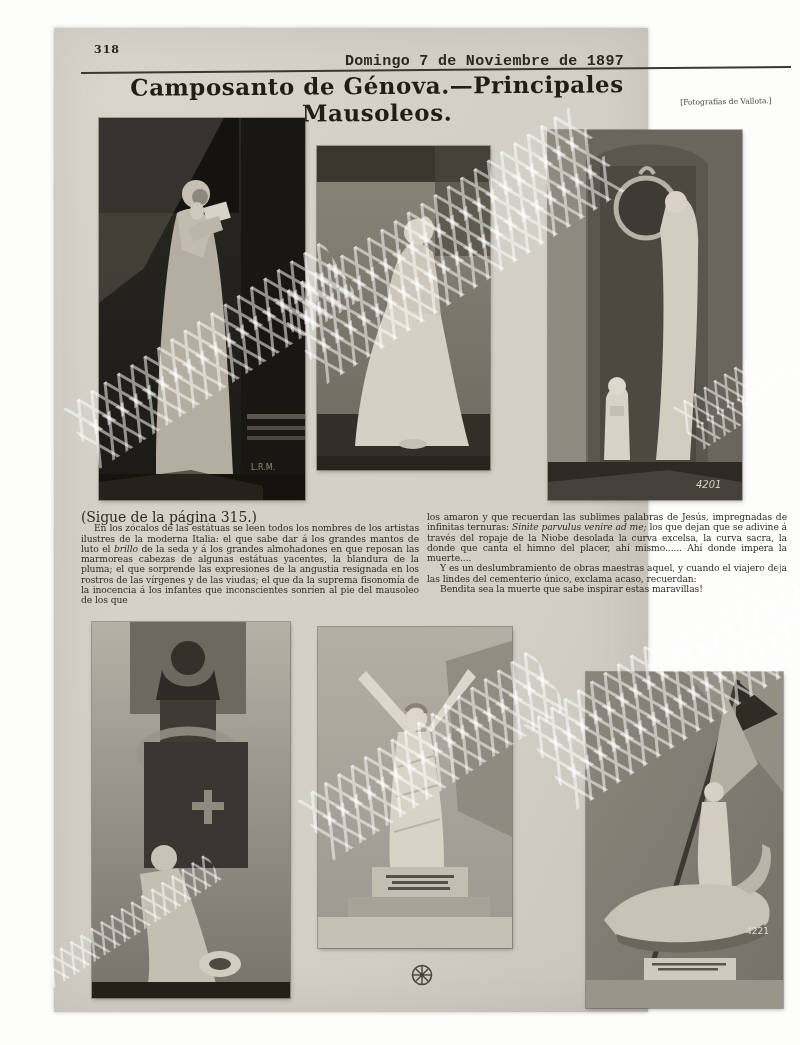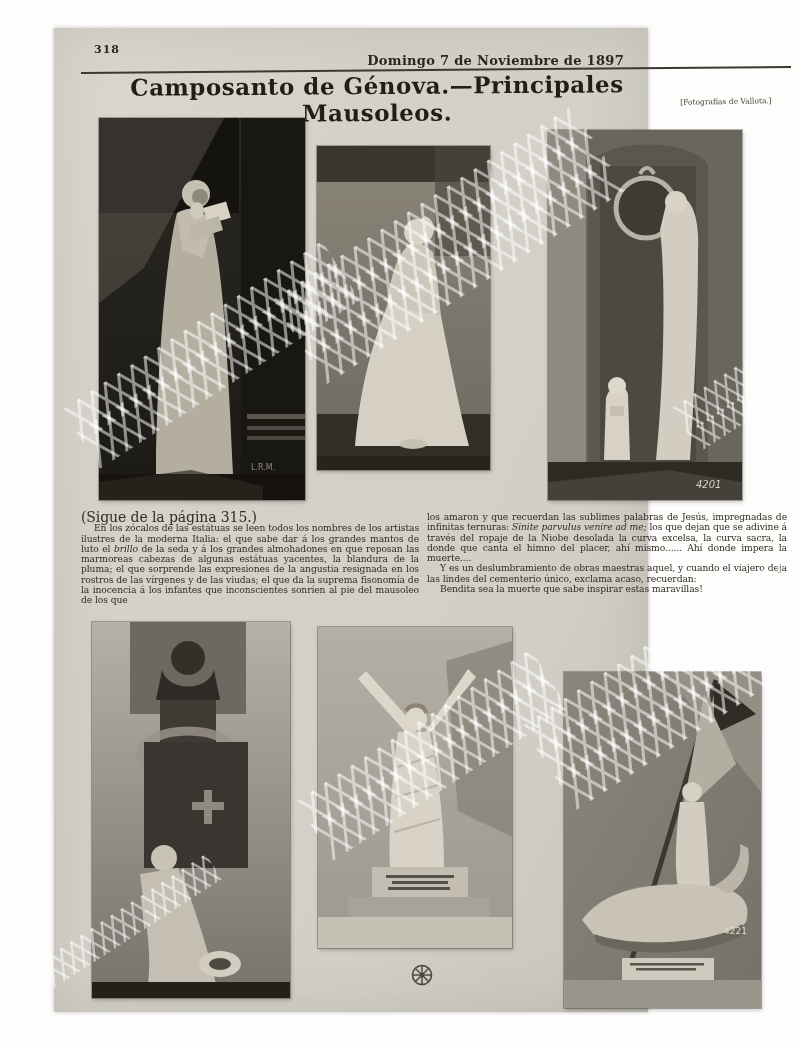--- a/index.html
+++ b/index.html
@@ -13,21 +13,21 @@
   
   #page{
     position:absolute;left:30px;top:28px;width:594px;height:984px;
     background:linear-gradient(115deg,#dad7cf 0%,#d4d1c9 35%,#d2cfc7 70%,#c8c5bd 100%);
     box-shadow:0 0 4px rgba(0,0,0,.25), inset 0 0 60px rgba(120,112,95,.18);
     margin-left:24px;
   }
   .hdr-rule{position:absolute;left:27px;top:41px;width:710px;height:2px;background:#3c372f;transform:rotate(-.5deg);}
   .pagenum{position:absolute;left:40px;top:15px;font-size:11px;font-weight:bold;letter-spacing:1px;}
   .masthead{position:absolute;left:0;top:24px;width:100%;text-align:center;font-size:10.5px;font-weight:bold;letter-spacing:1.5px;}
-  .dateline{position:absolute;right:24px;top:25px;font-size:13px;font-weight:bold;letter-spacing:.3px;}
+  .dateline{position:absolute;right:24px;top:25px;font-size:15px;font-weight:bold;letter-spacing:.3px;font-family:Liberation Mono, monospace;}
   .main-title{
     position:absolute;left:0;top:44px;width:100%;text-align:center;
     transform:translateX(26px) rotate(-.4deg);
     font-size:23px;font-weight:bold;letter-spacing:.5px;color:#221d17;
     font-family:"DejaVu Serif","Liberation Serif",serif;
   }
   .credit{position:absolute;left:602px;top:69px;width:140px;text-align:center;font-size:7.5px;color:#4a453c;transform:rotate(-1deg);}
   
   .photo{position:absolute;box-shadow:0 0 0 1px rgba(60,55,45,.35),1px 2px 4px rgba(0,0,0,.25);}
   .photo svg{display:block;}
@@ -201,21 +201,21 @@
         <g stroke="#4a463e" stroke-width="1.4">
           <line x1="11" y1="2" x2="11" y2="20"></line>
             <line x1="2" y1="11" x2="20" y2="11"></line>
           <line x1="4.5" y1="4.5" x2="17.5" y2="17.5"></line>
             <line x1="17.5" y1="4.5" x2="4.5" y2="17.5"></line>
         </g>
         <circle cx="11" cy="11" r="2.2" fill="#4a463e"></circle>
       </svg>
     </div>
 
-    <div class="photo" style="left:510px;top:644px;text-align:right;">
+    <div class="photo" style="left:532px;top:644px;text-align:right;">
       <svg width="197" height="336" viewBox="0 0 197 336">
         <defs>
           <linearGradient id="g6" x1="0" y1="0" x2="1" y2="1">
             <stop offset="0" stop-color="#8b867c"></stop>
               <stop offset="1" stop-color="#767168"></stop>
           </linearGradient>
         </defs>
         <rect width="197" height="336" fill="url(#g6)"></rect>
         <polygon points="100,0 197,0 197,120" fill="#a29d92" opacity=".6"></polygon>
         <line x1="58" y1="320" x2="152" y2="8" stroke="#3c3933" stroke-width="5"></line>

